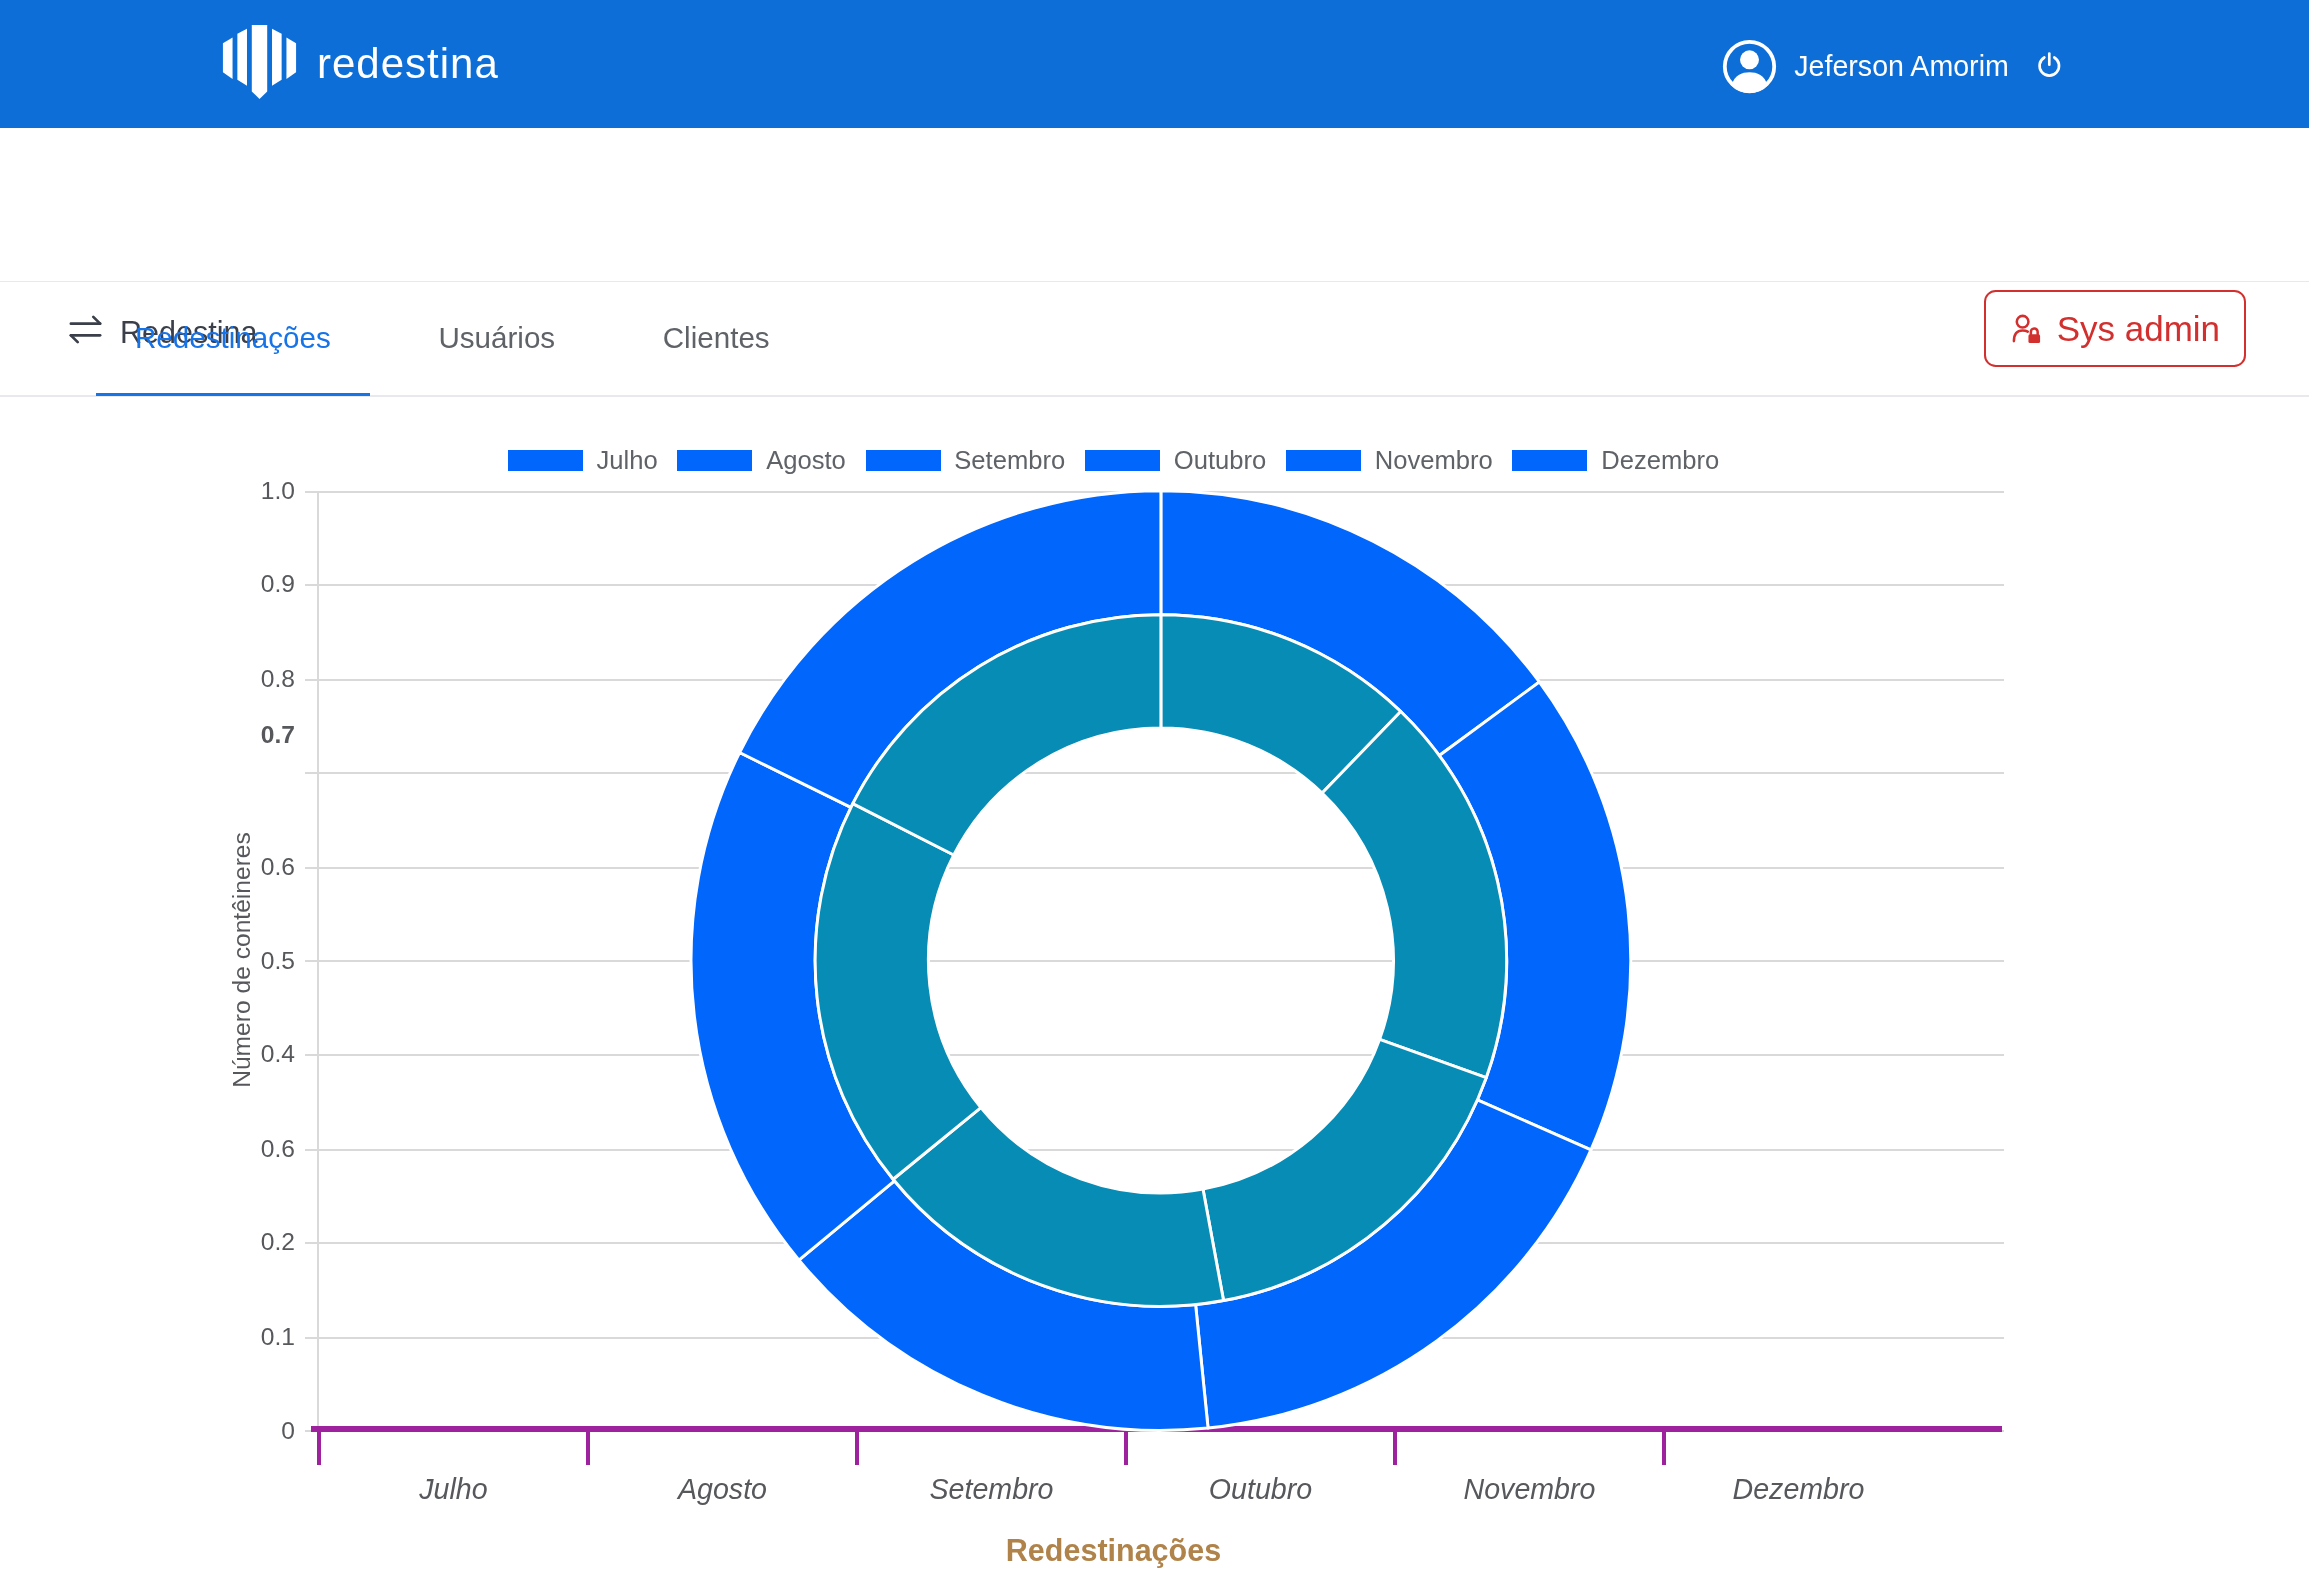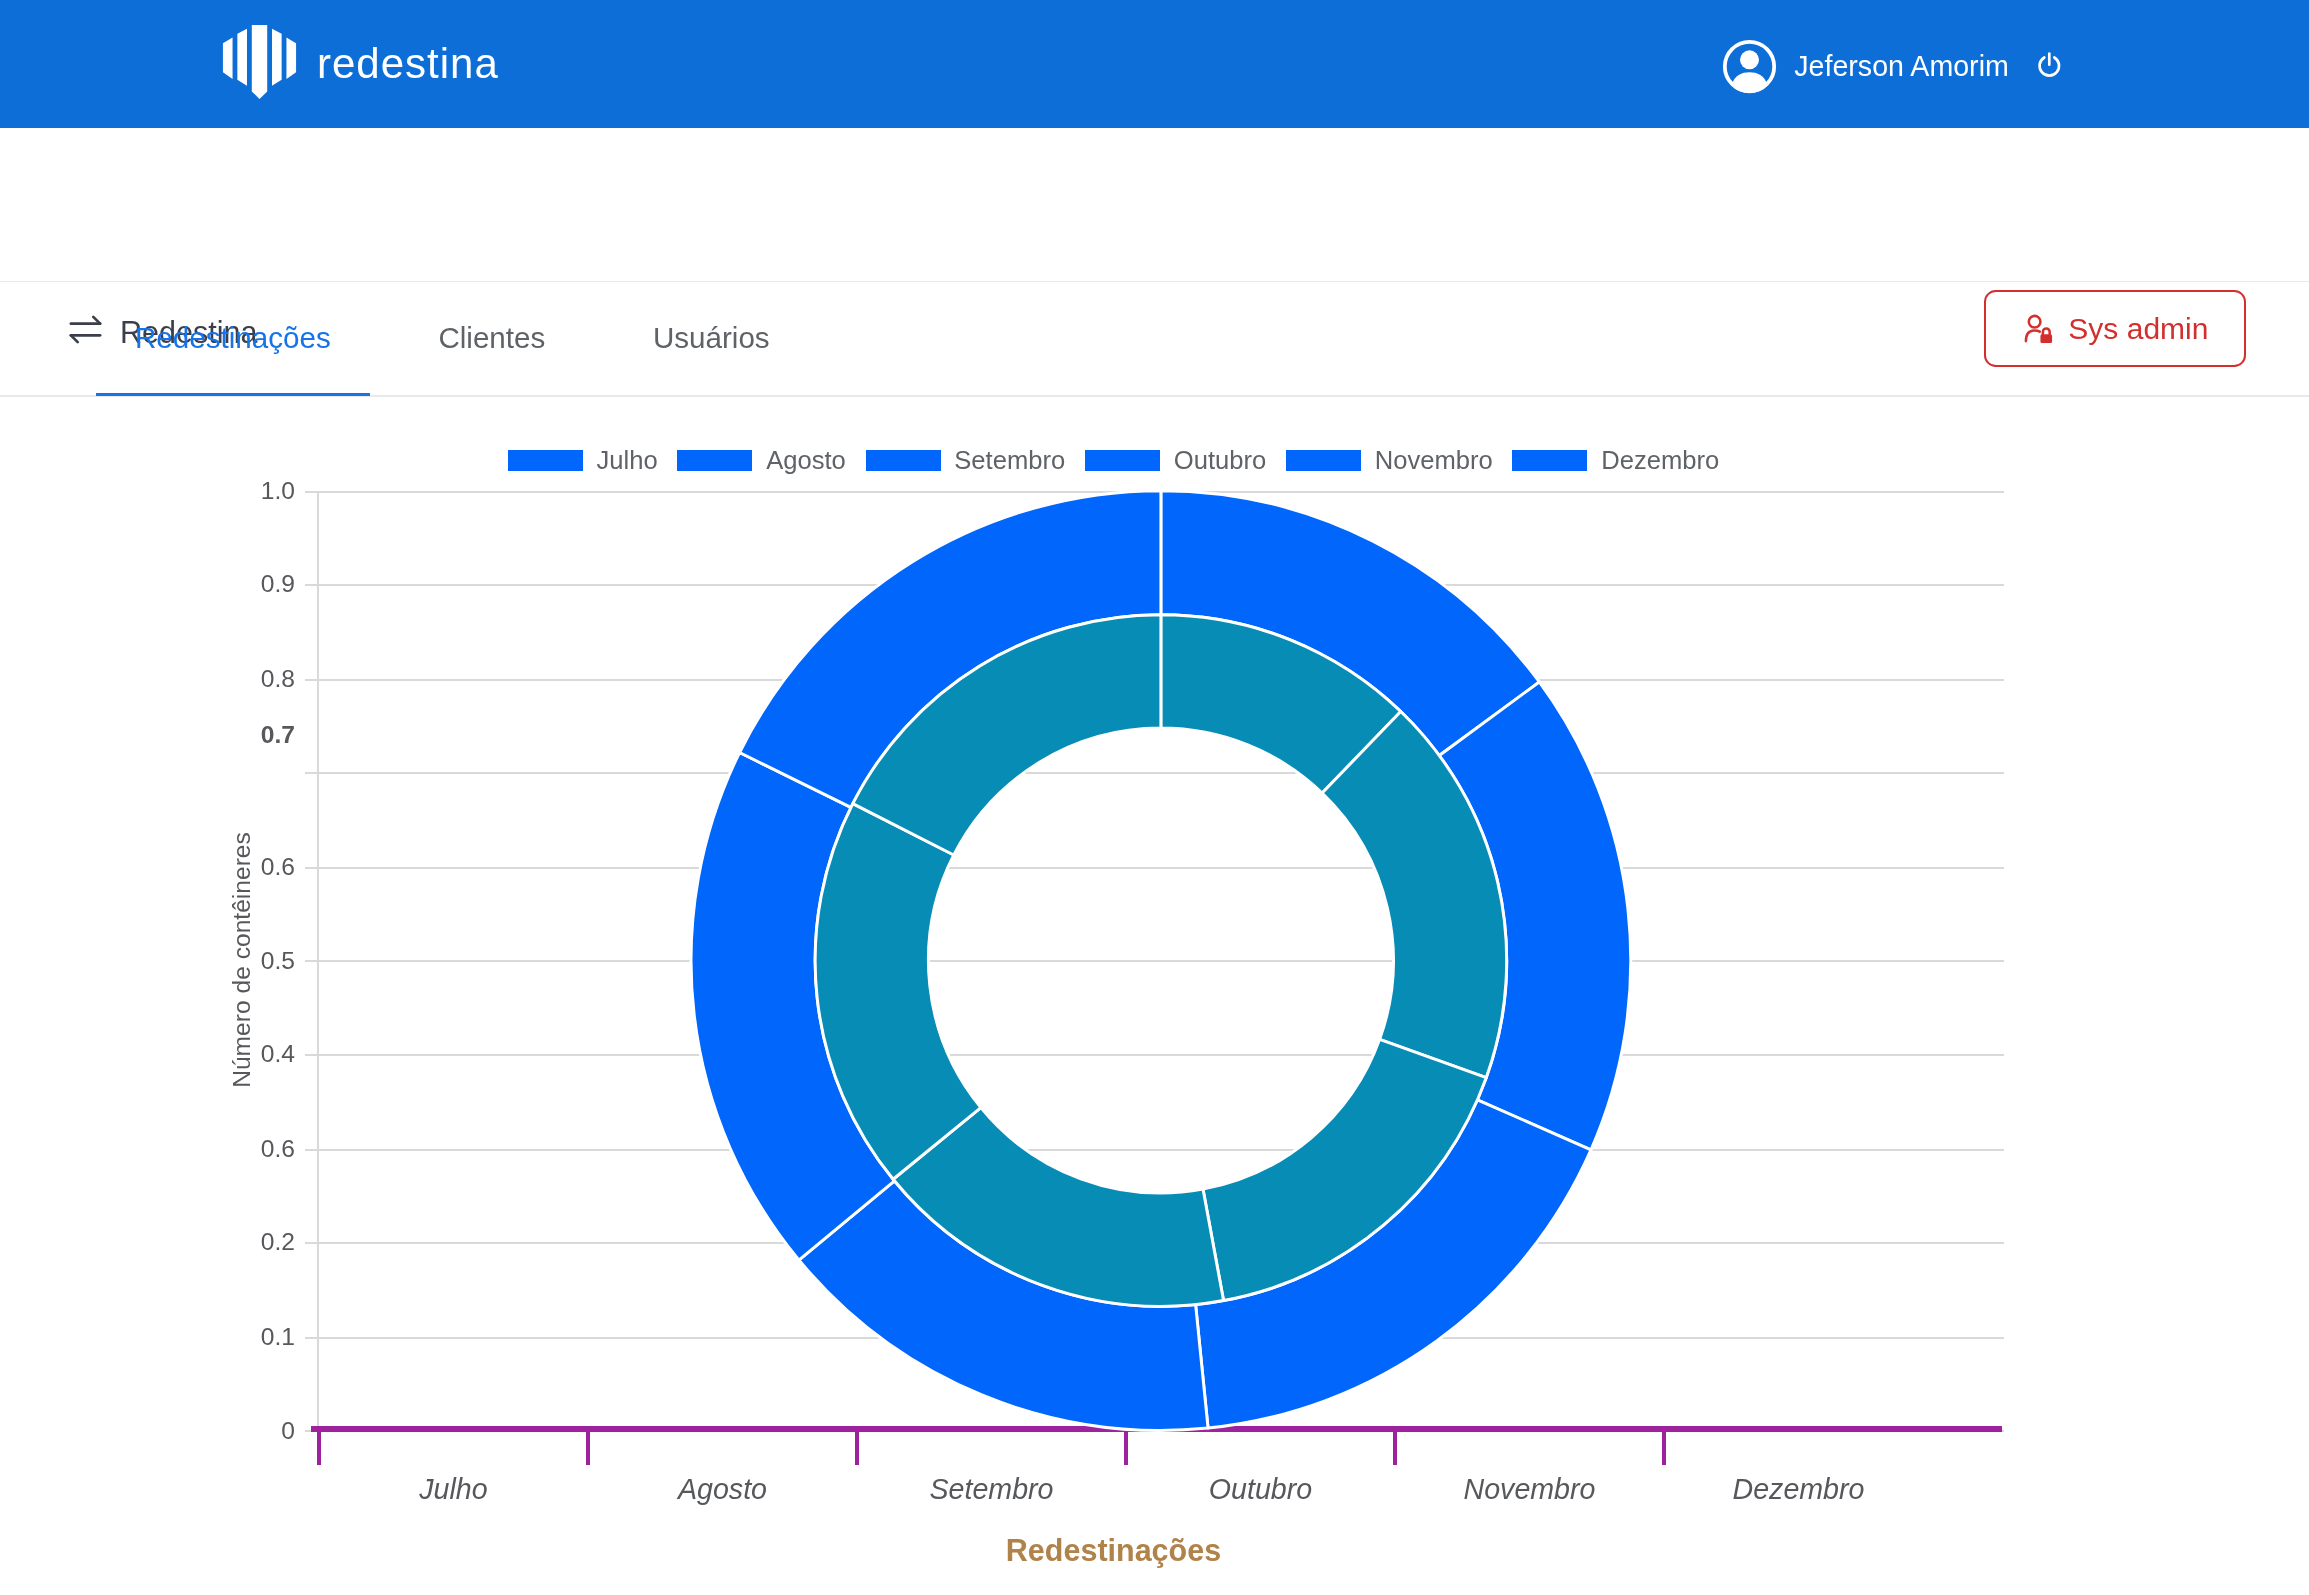--- a/index.html
+++ b/index.html
@@ -28,21 +28,21 @@
   .user-area{position:absolute;right:246px;top:0;height:132px;display:flex;align-items:center;gap:15.8px;}
   .avatar{width:57px;height:57px;}
   .user-name{color:#fff;font-size:28.6px;}
   .power{width:26.6px;height:29.6px;margin-left:11.8px;cursor:pointer;}
 
   
   .toolbar{position:absolute;left:0;top:128px;width:2309px;height:153px;background:#fff;}
   .swap-icon{position:absolute;left:65px;top:183px;width:41px;height:37px;}
   .page-title{position:absolute;left:120px;top:128px;height:153px;display:flex;align-items:center;font-size:30.5px;color:var(--dark-text);font-weight:500;}
   .admin-btn{position:absolute;left:1984px;top:162px;width:262px;height:77px;border:2px solid var(--danger-red);border-radius:11.8px;background:#fff;display:flex;align-items:center;justify-content:center;gap:13.8px;cursor:pointer;}
-  .admin-btn span{color:var(--danger-red);font-size:30px;}
+  .admin-btn span{color:var(--danger-red);font-size:35px;}
   .userlock-icon{width:33px;height:33px;}
 
   
   .tabs-top-divider{position:absolute;left:0;top:281px;width:2309px;height:1px;background:var(--divider);}
   .tabs-bottom-divider{position:absolute;left:0;top:395px;width:2309px;height:2px;background:var(--divider);z-index:1;}
   .tabs{position:absolute;left:96px;top:282px;height:114px;display:flex;gap:29.6px;z-index:2;}
   .tab{display:flex;align-items:center;padding:0 39px;font-size:29.6px;color:var(--gray-text);cursor:pointer;border-bottom:3.9px solid transparent;}
   .tab.active{color:var(--accent-blue);border-bottom-color:var(--accent-blue);}
 
   
@@ -118,22 +118,22 @@
         <rect x="19" y="23" width="12" height="9" rx="1.6" fill="#d2302f"></rect>
       </svg>
       <span>Sys admin</span>
     </button>
   </div>
 
   <div class="tabs-top-divider"></div>
   <div class="tabs-bottom-divider"></div>
   <div class="tabs">
     <div class="tab active">Redestinações</div>
+    <div class="tab">Usuários</div>
     <div class="tab">Clientes</div>
-    <div class="tab">Usuários</div>
   </div>
 
   <div class="legend">
       <div class="legend-item">
         <span class="legend-swatch" style="background: rgb(1, 102, 251);"></span>
         <span class="legend-label">Julho</span>
       </div>
       <div class="legend-item">
         <span class="legend-swatch" style="background: rgb(1, 102, 251);"></span>
         <span class="legend-label">Agosto</span>

